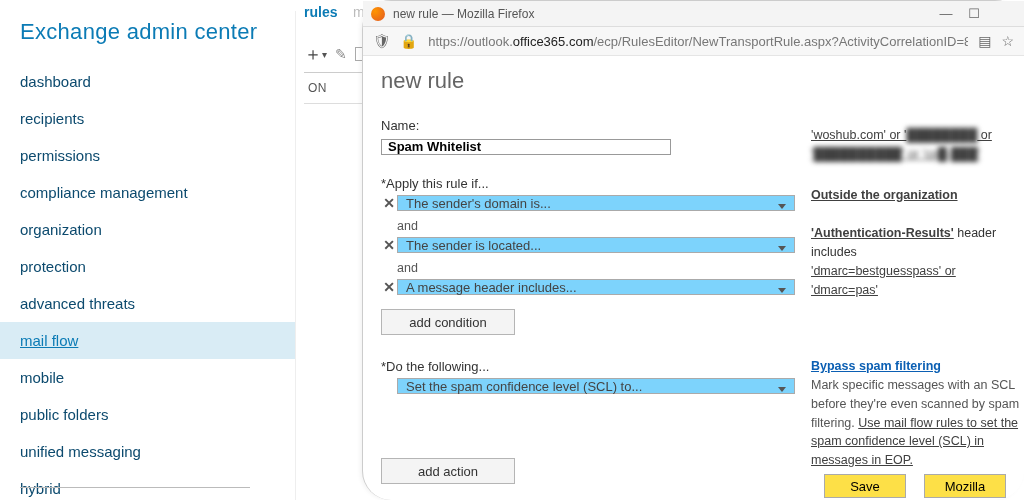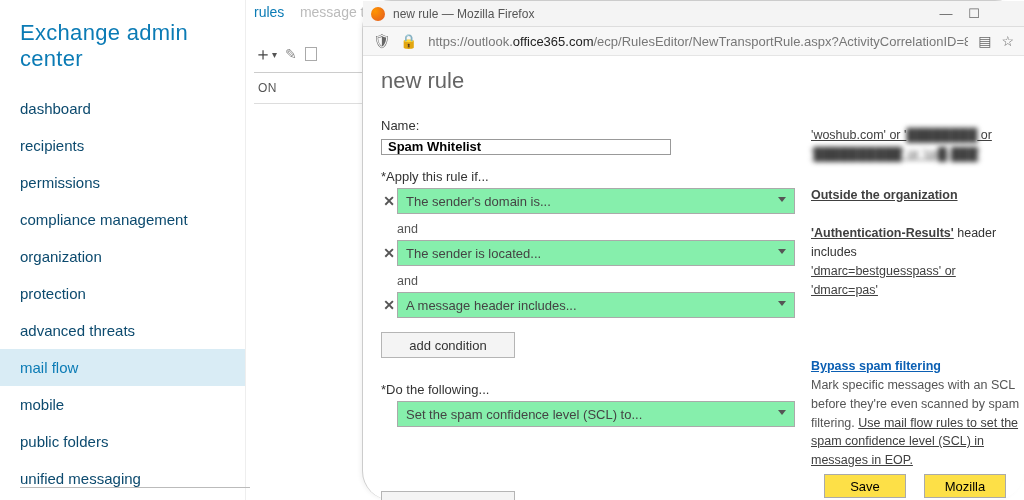--- a/index.html
+++ b/index.html
@@ -1,28 +1,28 @@
 <!DOCTYPE html>
 <html><head>
 <meta charset="utf-8">
 <style>
   * { box-sizing: border-box; font-family: "Segoe UI", Arial, sans-serif; }
   html, body { margin: 0; padding: 0; width: 1024px; height: 500px; background: #fff; overflow: hidden; }
   .root { display: flex; width: 100%; height: 100%; }
 
   
-  .leftnav { width: 246px; padding-top: 14px; border-right: 1px solid #eee; }
+  .leftnav { width: 296px; padding-top: 2px; border-right: 1px solid #eee; margin-top: 11px; }
   .leftnav-title { color: #0b7bb5; font-size: 22px; font-weight: 400; padding: 6px 20px 18px 20px; letter-spacing: 0.3px; }
   .leftnav-item { padding: 10px 20px; color: #0c4a6e; font-size: 15px; cursor: pointer; }
-  .leftnav-item.active { background: #d9ecf5; color: #0b7bb5; font-weight: 500; }
+  .leftnav-item.active { background: #d9ecf5; color: #0b7bb5; font-weight: 500; text-decoration: underline; }
 
   
   .midcol { flex: 1; position: relative; padding: 0 0 0 8px; }
   .tabbar { padding: 4px 0 0 0; color: #0b7bb5; font-size: 14px; }
-  .tabbar .sel { font-weight: 400; margin-top: 12px; }
+  .tabbar .sel { font-weight: 700; margin-top: 12px; }
   .tabbar .greyed { color: #bbb; overflow: hidden; white-space: nowrap; }
   .toolbar { display: flex; align-items: center; gap: 8px; padding: 22px 0 6px 0; color: #555; }
   .plus { position: relative; font-size: 18px; color: #444; }
   .plus .chev { font-size: 10px; position: relative; top: -2px; color: #555; }
   .pencil { color: #888; font-size: 14px; }
   .copyicon { width: 12px; height: 14px; border: 1px solid #aaa; display: inline-block; }
   .listhdr { border-top: 1px solid #ccc; border-bottom: 1px solid #ddd; padding: 8px 4px; font-size: 12px; color: #555; letter-spacing: 0.5px; }
 
   
   .dialog { position: absolute; left: 362px; top: 0; right: 0; bottom: 0; background: #fff; border-left: 1px solid #ccc; border-top: 1px solid #ccc; box-shadow: -2px 0 4px rgba(0,0,0,0.05); border-radius: 29px; }
@@ -39,21 +39,21 @@
   .formcol { width: 420px; }
   .sidecol { flex: 1; padding: 60px 4px 0 10px; font-size: 12.5px; color: #333; line-height: 1.5; }
 
   .pagehdr { color: #656565; font-size: 22px; font-weight: 300; margin: 2px 0 24px 0; }
   .lbl { font-size: 13px; color: #333; margin: 4px 0; }
   .req:before { content: "*"; position: relative; }
 
   .txtin { width: 290px; height: 16px; border: 1px solid #999; padding: 2px 6px; font-size: 13px; font-weight: bold; }
   .ddrow { display: flex; align-items: center; margin-top: 4px; }
   .xbtn { width: 16px; text-align: center; color: #555; font-weight: bold; font-size: 14px; cursor: pointer; }
-  .dd { flex: 1; height: 26px; max-width: 398px; border: 1px solid #aaa; background: #86efac; position: relative; font-size: 13px; color: #444; display: flex; align-items: center; padding: 0 24px 0 8px; }
+  .dd { flex: 1; height: 16px; max-width: 398px; border: 1px solid #aaa; background: #7dd3fc; position: relative; font-size: 13px; color: #444; display: flex; align-items: center; padding: 0 24px 0 8px; }
   .dd .arr { position: absolute; right: 8px; top: 8px; width: 0; height: 0; border-left: 4px solid transparent; border-right: 4px solid transparent; border-top: 5px solid #555; }
   .and { font-size: 12.5px; color: #555; margin: 8px 0 2px 16px; }
 
   .addbtn { margin-top: 14px; border: 1px solid #b5b5b5; background: #f4f4f4; width: 134px; height: 26px; font-size: 13px; color: #333; display: flex; align-items: center; justify-content: center; cursor: pointer; }
 
   .sidecol a, .sidecol .lnk { color: #404040; text-decoration: underline; }
   .blur { filter: blur(2.5px); }
   .sidehdr { font-weight: 600; text-decoration: underline; color: #0b5fb3; }
 
   .btnbar { position: absolute; right: 18px; bottom: 2px; display: flex; gap: 18px; }
@@ -121,21 +121,21 @@
       <span class="star">☆</span>
     </div>
 
     <div class="body">
       <div class="formcol">
         <div class="pagehdr">new rule</div>
 
         <div class="lbl">Name:</div>
         <input class="txtin" value="Spam Whitelist" style="">
 
-        <div class="lbl req" style="margin-top:14px;">Apply this rule if...</div>
+        <div class="lbl req" style="margin-top:21px;">Apply this rule if...</div>
         <div class="ddrow">
           <span class="xbtn">✕</span>
           <div class="dd">
             <span>The sender's domain is...</span>
               <span class="arr"></span>
           </div>
         </div>
         <div class="and">and</div>
         <div class="ddrow">
           <span class="xbtn">✕</span>

